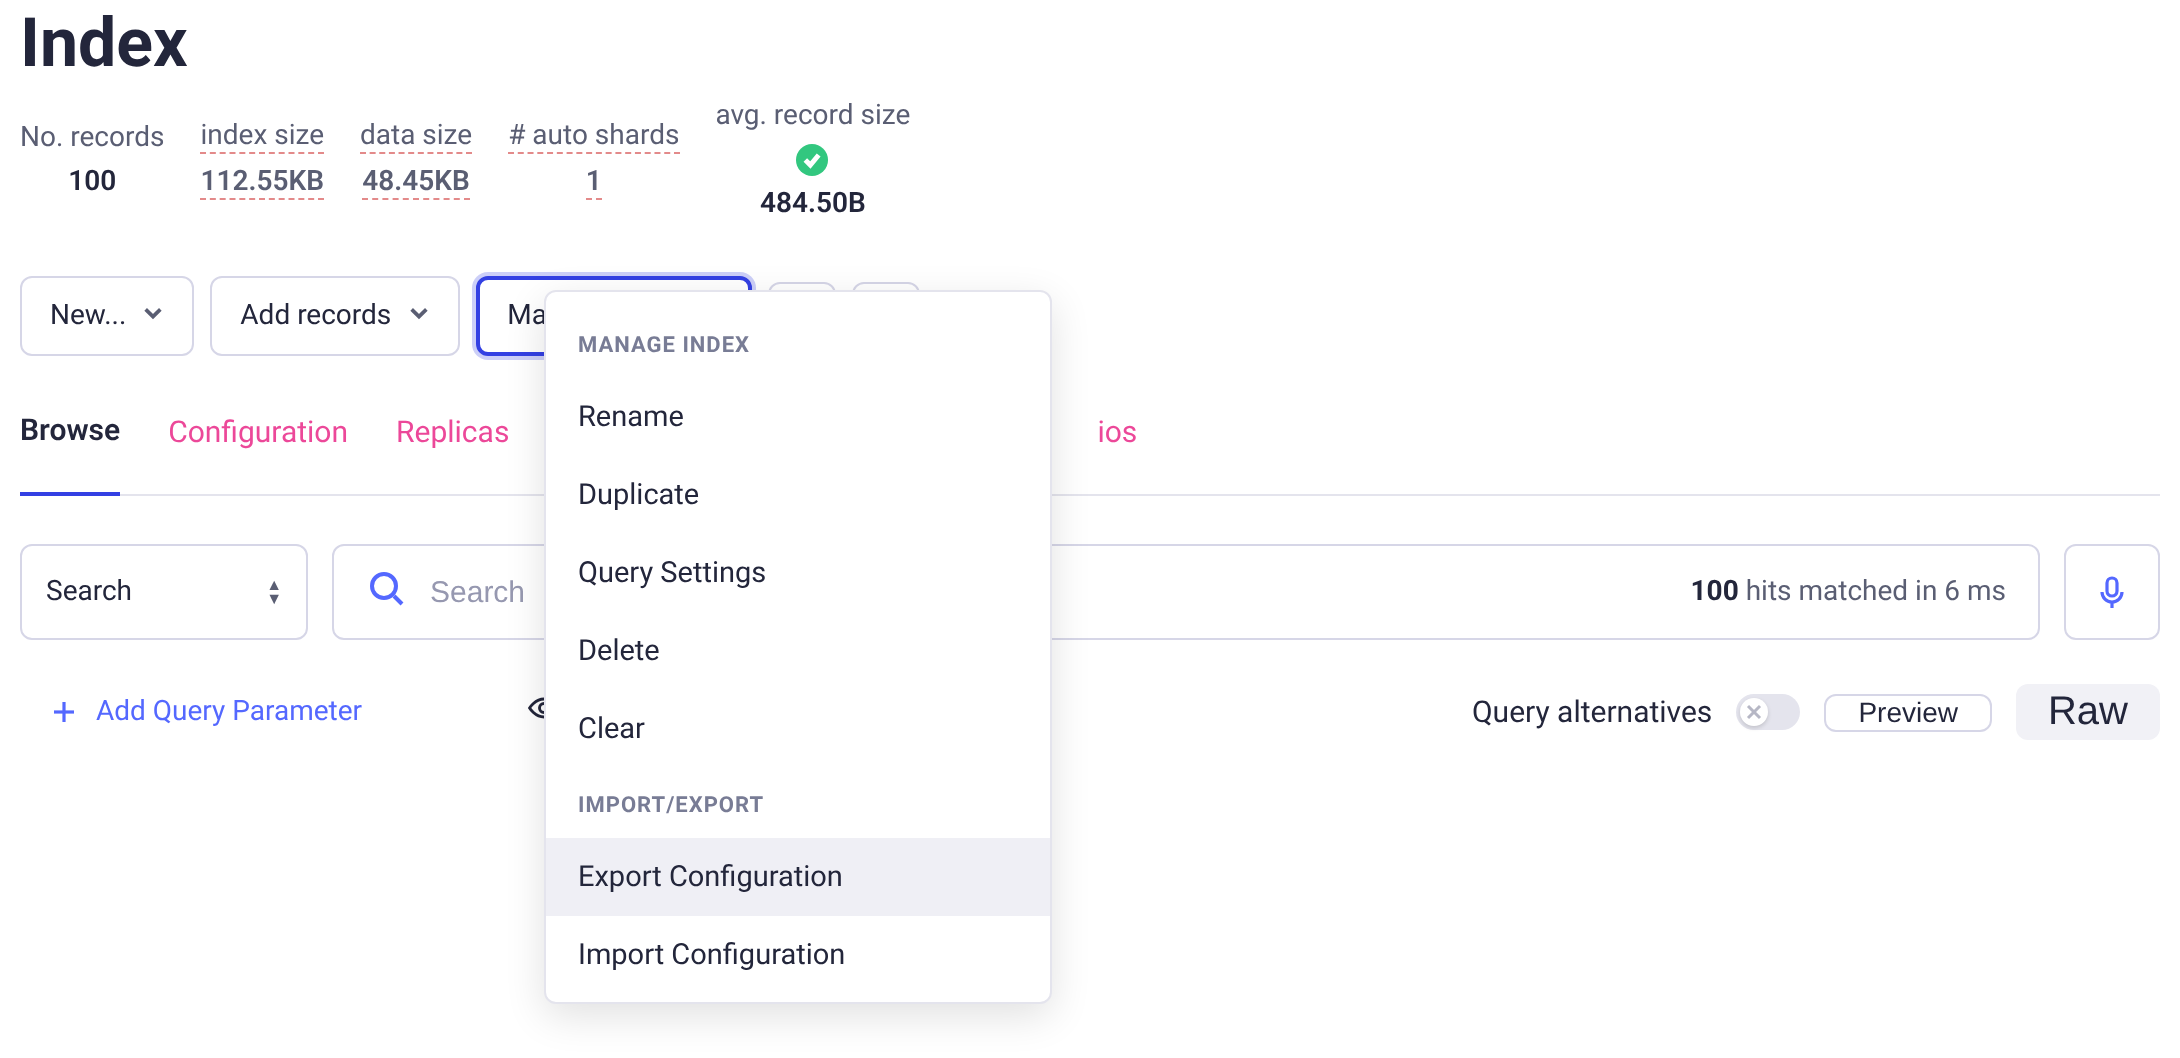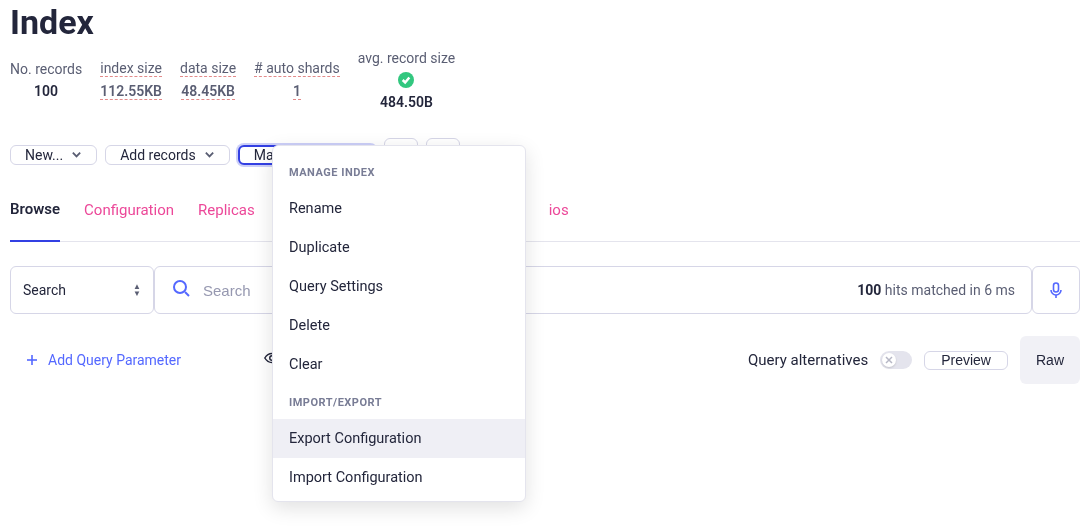--- a/index.html
+++ b/index.html
@@ -64,21 +64,21 @@
     .toolbar {
       display: flex;
       align-items: center;
       gap: 8px;
       margin-top: 28px;
     }
     .btn {
       display: inline-flex;
       align-items: center;
       gap: 8px;
-      height: 20px;
+      height: 40px;
       padding: 0 14px;
       border: 1px solid #d6d6e7;
       border-radius: 6px;
       background: #ffffff;
       font-size: 14px;
       color: #23263b;
       cursor: pointer;
       font-family: inherit;
     }
     .btn .chevron {
@@ -118,21 +118,21 @@
       font-weight: 600;
       border-bottom: 2px solid #3340e3;
       margin-bottom: -1px;
     }
     .tab.dimmed {
       color: #ec4899;
     }
     .search-row {
       display: flex;
       align-items: flex-end;
-      gap: 0;
+      gap: 12px;
       margin-top: 24px;
     }
     .search-filter {
       width: 144px;
       border: 1px solid #d6d6e7;
       border-radius: 6px;
       display: flex;
       align-items: center;
       justify-content: space-between;
       padding: 0 12px;
@@ -243,25 +243,25 @@
       height: 19px;
       padding: 0 16px;
       border: 1px solid #d6d6e7;
       border-radius: 6px;
       background: #ffffff;
       font-size: 14px;
       color: #23263b;
       cursor: pointer;
     }
     .raw-btn {
-      height: 48px;
+      height: 28px;
       padding: 0 16px;
       border: none;
       background: #f1f1f6;
-      font-size: 14px;
+      font-size: 20px;
       color: #23263b;
       cursor: pointer;
       border-radius: 6px;
     }
     .dropdown-menu {
       position: absolute;
       top: 145px;
       left: 272px;
       width: 254px;
       background: #ffffff;

